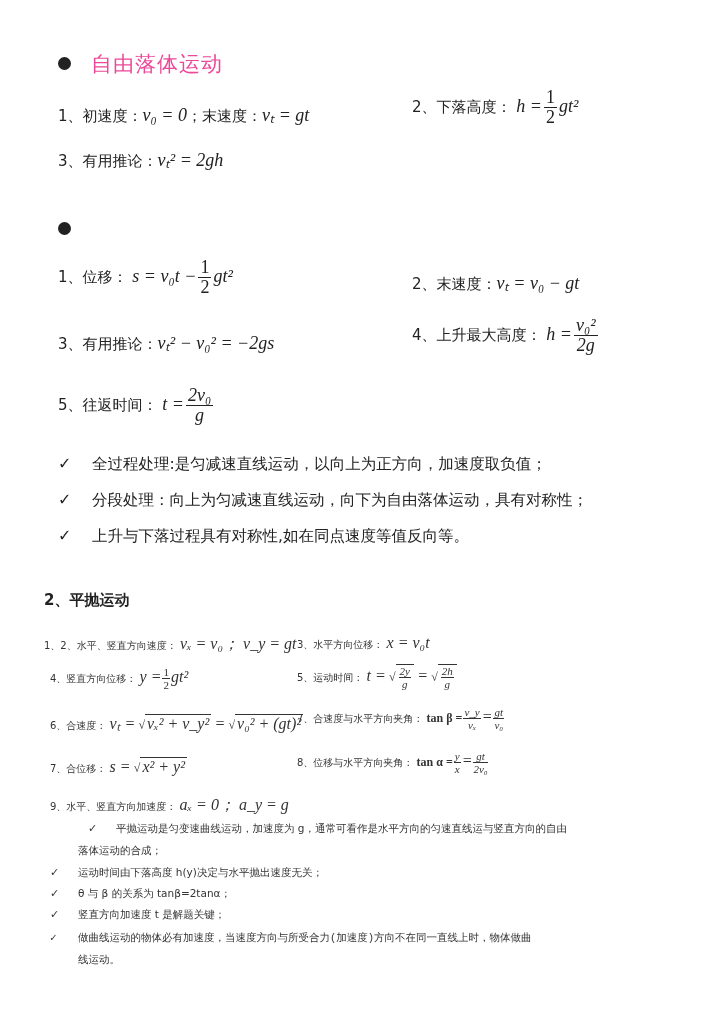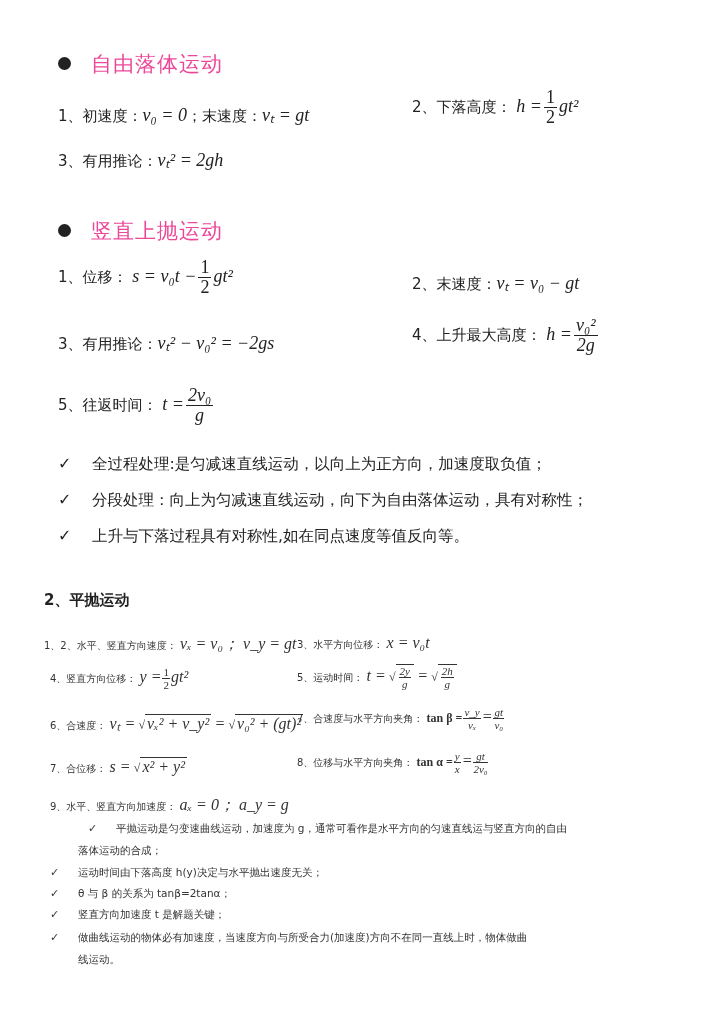--- a/index.html
+++ b/index.html
@@ -41,21 +41,21 @@
 <div class="abs row1" style="left:412px;top:88px;">
   <span>2、下落高度：</span>
   <span class="m">h =</span><span class="frac mu"><span class="num">1</span><span>2</span></span><span class="m">gt²</span>
 </div>
 
 <div class="abs row1" style="left:58px;top:147px;">
   <span>3、有用推论：</span><span class="m">vₜ² = 2gh</span>
 </div>
 
 <div class="abs h1" style="left:58px;top:217px;">
-  <span class="bullet"></span><span>竖直上抛运动</span>
+  <span class="bullet"></span>
 </div>
 
 <div class="abs row1" style="left:58px;top:258px;">
   <span>1、位移：</span>
   <span class="m">s = v₀t −</span><span class="frac mu"><span class="num">1</span><span>2</span></span><span class="m">gt²</span>
 </div>
 
 <div class="abs row1" style="left:412px;top:270px;">
   <span>2、末速度：</span><span class="m">vₜ = v₀ − gt</span>
 </div>
@@ -140,16 +140,16 @@
 <div class="abs stext" style="left:78px;top:844px;">落体运动的合成；</div>
 <div class="abs stext" style="left:50px;top:866px;">
   <span class="schk">✓</span><span>运动时间由下落高度 h(y)决定与水平抛出速度无关；</span>
 </div>
 <div class="abs stext" style="left:50px;top:887px;">
   <span class="schk">✓</span><span>θ 与 β 的关系为 tanβ=2tanα；</span>
 </div>
 <div class="abs stext" style="left:50px;top:908px;">
   <span class="schk">✓</span><span>竖直方向加速度 t 是解题关键；</span>
 </div>
-<div class="abs stext" style="left:50px;top:931px;">
+<div class="abs stext" style="left:50px;top:931px;font-family:Liberation Mono, monospace;">
   <span class="schk">✓</span><span>做曲线运动的物体必有加速度，当速度方向与所受合力(加速度)方向不在同一直线上时，物体做曲</span>
 </div>
 <div class="abs stext" style="left:78px;top:953px;">线运动。</div>
 
 </body></html>

